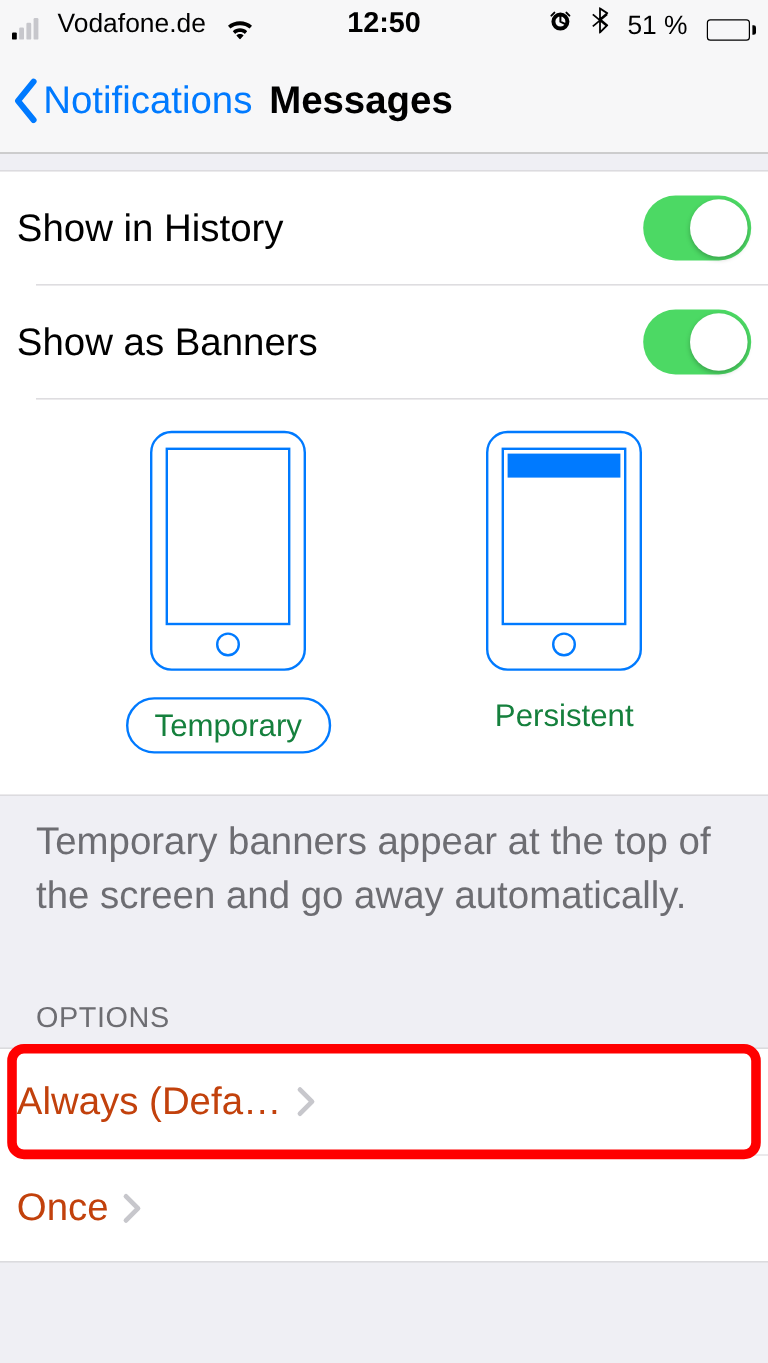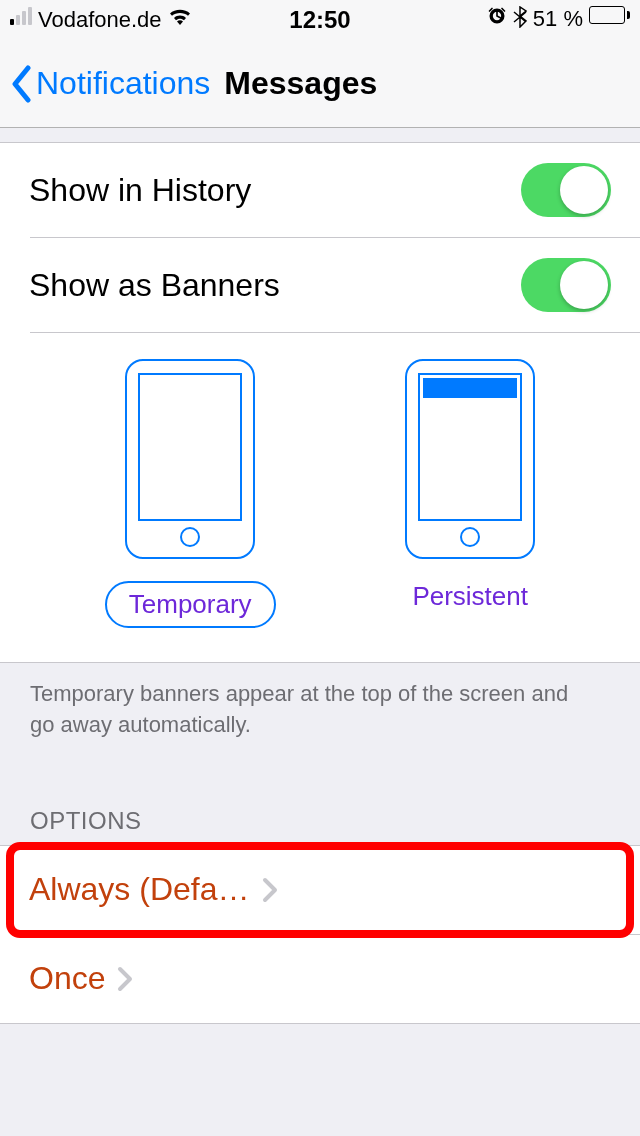--- a/index.html
+++ b/index.html
@@ -16,21 +16,21 @@
     height: 40px;
     background: #f7f7f8;
     display: flex;
     align-items: center;
     justify-content: space-between;
     padding: 0 10px;
     font-size: 22px;
     font-weight: 500;
     color: #000;
   }
-  .status-left, .status-right { display: flex; align-items: flex-start; gap: 6px; }
+  .status-left, .status-right { display: flex; align-items: flex-end; gap: 16px; }
   .status-center { position: absolute; left: 0; right: 0; text-align: center; font-weight: 600; pointer-events: none; font-size: 24px;}
   .signal-bars { display: flex; align-items: flex-end; gap: 2px; }
   .signal-bars span { display: inline-block; width: 4px; background: #c7c7cc; border-radius: 1px;}
   .signal-bars span.active { background: #000; }
   .signal-bars span:nth-child(1){height:6px;}
   .signal-bars span:nth-child(2){height:10px;}
   .signal-bars span:nth-child(3){height:14px;}
   .signal-bars span:nth-child(4){height:18px;}
   .wifi-icon svg { display:block; }
   .battery { display:flex; align-items:center; gap:2px;}
@@ -67,21 +67,21 @@
   .group { background:#fff; }
   .group-border-top { border-top:1px solid #c8c7cc; }
   .group-border-bottom { border-bottom:1px solid #c8c7cc; }
   .spacer { height:14px; background:#efeff4; }
   .sep-inset { height:1px; background:#c8c7cc; margin-left:30px; }
 
   .cell {
     display:flex;
     align-items:center;
     justify-content:space-between;
-    padding: 20px 29px;
+    padding: 20px 14px;
     background:#fff;
     min-height:88px;
   }
   .cell-label { font-size:32px; color:#000; }
   .cell-right { display:flex; align-items:center; gap:12px; }
   .cell-value { color:#c2410c; font-size:32px; white-space:nowrap; overflow:hidden; text-overflow:ellipsis; max-width:300px;}
   .disclosure svg { display:block; }
 
   
   .switch {
@@ -115,32 +115,32 @@
   }
   .phone-banner-fill {
     position:absolute; top:3px; left:3px; right:3px; height:20px;
     background:#007aff;
   }
   .phone-home {
     width:20px; height:20px; border:2.5px solid #007aff; border-radius:50%;
     margin-top:6px;
   }
   .banner-label {
-    font-size:26px; color:#6d28d9;
+    font-size:26px; color:#15803d;
   }
   .banner-label.selected {
     border:2px solid #007aff; border-radius:24px;
     padding:6px 22px;
   }
 
   
   .group-footer {
     padding: 16px 46px 22px 30px;
     color:#6d6d72;
-    font-size:22px;
+    font-size:32px;
     line-height:1.4;
   }
   .group-header {
     padding: 44px 30px 10px 30px;
     color:#6d6d72;
     font-size:24px;
     letter-spacing:0.5px;
   }
 
   

